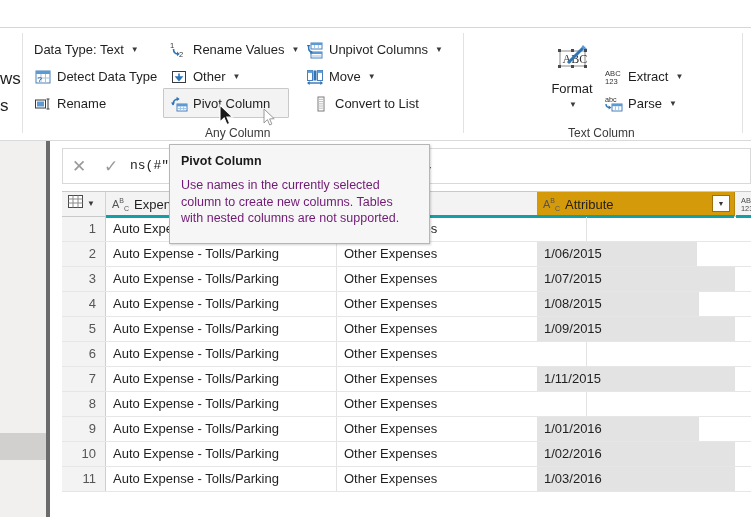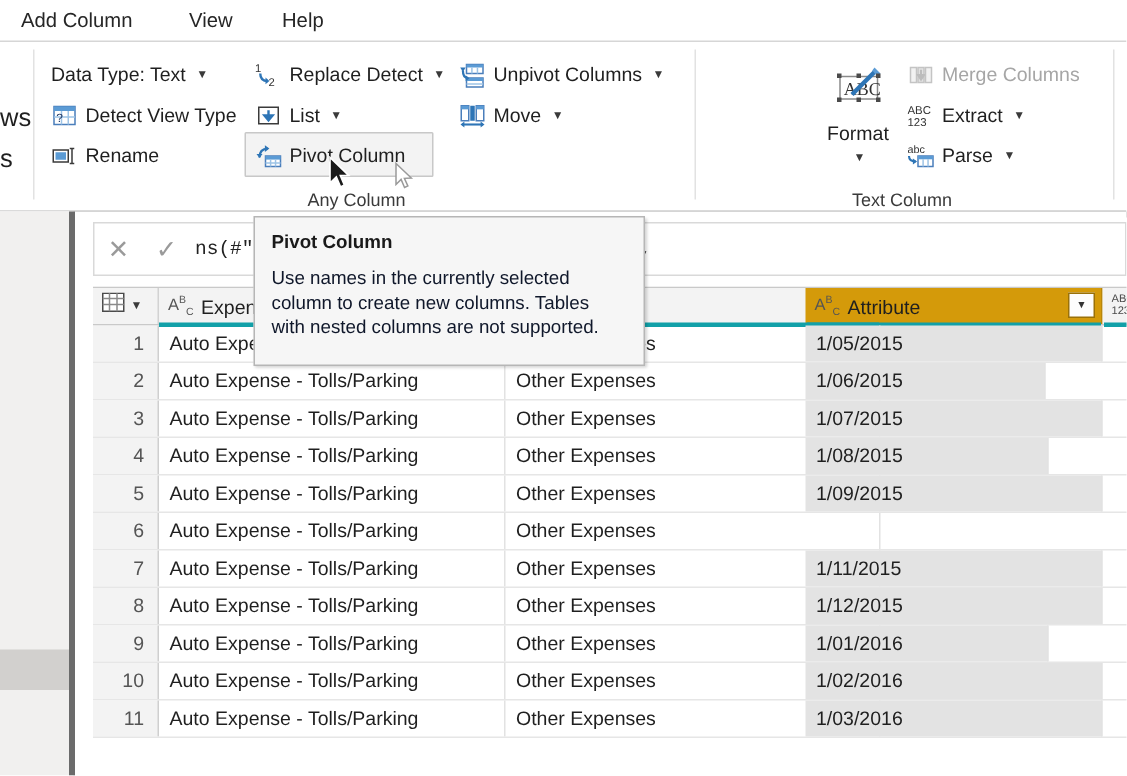--- a/index.html
+++ b/index.html
@@ -93,42 +93,37 @@
         border-right:1px solid #e2e2e2;}
   .cell.idx{padding:0;text-align:right;padding-right:9px;color:#555;background:#f3f3f3;
             border-right:1px solid #cfcfcf;}
   .cell.selcol{background:#e3e3e3;}
 
   
   .tooltip{position:absolute;left:169px;top:144px;width:261px;height:100px;background:#f6f6f6;
            border:1px solid #b6b6b6;box-shadow:1px 1px 2px rgba(0,0,0,.18);box-sizing:border-box;
            padding:9px 11px 0 11px;}
   .tt-title{font-size:12.5px;font-weight:bold;color:#1a1a1a;margin-bottom:9px;}
-  .tt-body{font-size:12.5px;color:#0f172a;line-height:16.5px;}
+  .tt-body{font-size:12.5px;color:#701a75;line-height:16.5px;}
 
   
   .cursor{position:absolute;width:14px;height:20px;}
   .cursor-main{left:219px;top:104px;}
   .cursor-ghost{left:263px;top:108px;}
 
   
   .ribbon-bottom-line{position:absolute;left:0;top:140px;width:751px;height:1px;background:#dadada;}
   .editor-top-band{position:absolute;left:50px;top:141px;width:701px;height:4px;background:#6b6b6b;}
   .editor-left-band{position:absolute;left:46px;top:141px;width:4px;height:376px;background:#6b6b6b;}
 </style>
 </head>
 <body>
 
 <div class="app">
 
-  <div class="tabbar">
-    <div class="tab tab-addcolumn">Add Column</div>
-    <div class="tab tab-view">View</div>
-    <div class="tab tab-help">Help</div>
-  </div>
 
   <div class="ribbon">
 
     <div class="ribbon-sep grp-divider-1"></div>
     <div class="ribbon-sep grp-divider-2"></div>
     <div class="ribbon-sep grp-divider-3"></div>
 
     <div class="clip-left" style="top:41px;">ws</div>
     <div class="clip-left" style="top:68px;">s</div>
 
@@ -141,21 +136,21 @@
       <span class="ico">
         <svg width="18" height="18" viewBox="0 0 18 18">
           <rect x="2" y="3" width="14" height="12" fill="#fff" stroke="#4a7ebb" stroke-width="1"></rect>
           <rect x="2" y="3" width="14" height="3" fill="#5b9bd5"></rect>
           <line x1="7" y1="6" x2="7" y2="15" stroke="#9dc3e6" stroke-width="1"></line>
           <line x1="11.5" y1="6" x2="11.5" y2="15" stroke="#9dc3e6" stroke-width="1"></line>
           <line x1="2" y1="10" x2="16" y2="10" stroke="#9dc3e6" stroke-width="1"></line>
           <text x="3.5" y="13.5" font-size="8" font-family="Liberation Sans" fill="#1f3864">?</text>
         </svg>
       </span>
-      <span>Detect View Type</span>
+      <span>Detect Data Type</span>
     </div>
 
     <div class="ritem" style="left:30px;top:64px;">
       <span class="ico">
         <svg width="18" height="18" viewBox="0 0 18 18">
           <rect x="1.5" y="5" width="10" height="8" fill="#fff" stroke="#3a3a3a" stroke-width="1"></rect>
           <rect x="3" y="6.5" width="7" height="5" fill="#5b9bd5"></rect>
           <line x1="14" y1="4" x2="14" y2="14" stroke="#3a3a3a" stroke-width="1"></line>
           <line x1="12.5" y1="4" x2="15.5" y2="4" stroke="#3a3a3a" stroke-width="1"></line>
           <line x1="12.5" y1="14" x2="15.5" y2="14" stroke="#3a3a3a" stroke-width="1"></line>
@@ -166,32 +161,32 @@
 
     <div class="ritem" style="left:166px;top:10px;">
       <span class="ico">
         <svg width="18" height="18" viewBox="0 0 18 18">
           <text x="0" y="7" font-size="7.5" font-family="Liberation Sans" fill="#333">1</text>
           <text x="9" y="16" font-size="7.5" font-family="Liberation Sans" fill="#333">2</text>
           <path d="M3.5 8 Q3.5 13 8.5 13" stroke="#2e75b6" stroke-width="1.6" fill="none"></path>
           <path d="M7 10.6 L9.6 13 L7 15.2 Z" fill="#2e75b6"></path>
         </svg>
       </span>
-      <span>Replace Detect</span>
+      <span>Rename Values</span>
       <span class="caret">▼</span>
     </div>
 
     <div class="ritem" style="left:166px;top:37px;">
       <span class="ico">
         <svg width="18" height="18" viewBox="0 0 18 18">
           <rect x="2.5" y="3.5" width="13" height="11" fill="#fff" stroke="#3a3a3a" stroke-width="1"></rect>
           <path d="M9 5.5 L9 10 M6.3 9 L9 12.2 L11.7 9 Z" stroke="#2e75b6" stroke-width="1.6" fill="#2e75b6"></path>
         </svg>
       </span>
-      <span>List</span>
+      <span>Other</span>
       <span class="caret">▼</span>
     </div>
 
     <div class="btn-frame" style="left:163px;top:60px;width:124px;height:28px;"></div>
     <div class="ritem" style="left:166px;top:64px;">
       <span class="ico">
         <svg width="18" height="18" viewBox="0 0 18 18">
           <rect x="7" y="9" width="10" height="7" fill="#fff" stroke="#4a7ebb" stroke-width="1"></rect>
           <rect x="7" y="9" width="10" height="2.4" fill="#5b9bd5"></rect>
           <line x1="10.4" y1="11.4" x2="10.4" y2="16" stroke="#9dc3e6"></line>
@@ -234,20 +229,33 @@
           <rect x="11.5" y="2.5" width="5" height="2.4" fill="#5b9bd5"></rect>
           <line x1="2" y1="15" x2="16" y2="15" stroke="#2e75b6" stroke-width="1.4"></line>
           <path d="M3.6 13 L1 15 L3.6 17 Z" fill="#2e75b6"></path>
           <path d="M14.4 13 L17 15 L14.4 17 Z" fill="#2e75b6"></path>
         </svg>
       </span>
       <span>Move</span>
       <span class="caret">▼</span>
     </div>
 
+    <div class="ritem" style="left:308px;top:64px;">
+      <span class="ico">
+        <svg width="18" height="18" viewBox="0 0 18 18">
+          <rect x="6" y="2" width="6" height="14" fill="#fdfdfd" stroke="#7a7a7a" stroke-width="1"></rect>
+          <line x1="6" y1="4.4" x2="12" y2="4.4" stroke="#c0c0c0"></line>
+          <line x1="6" y1="6.6" x2="12" y2="6.6" stroke="#c0c0c0"></line>
+          <line x1="6" y1="8.8" x2="12" y2="8.8" stroke="#c0c0c0"></line>
+          <line x1="6" y1="11" x2="12" y2="11" stroke="#c0c0c0"></line>
+          <line x1="6" y1="13.2" x2="12" y2="13.2" stroke="#c0c0c0"></line>
+        </svg>
+      </span>
+      <span>Convert to List</span>
+    </div>
 
     <div class="grp-label grp-label-any">Any Column</div>
 
 
     <div class="bigbtn" style="left:548px;top:8px;width:48px;">
       <div class="bico">
         <svg width="44" height="36" viewBox="0 0 44 36">
           <rect x="10" y="10" width="25" height="15" fill="#fff" stroke="#8a8a8a"></rect>
           <text x="12.5" y="22" font-size="12" font-family="Liberation Serif" fill="#333">ABC</text>
           <line x1="18" y1="22" x2="34" y2="6" stroke="#2e75b6" stroke-width="3"></line>
@@ -257,31 +265,20 @@
           <rect x="8" y="24" width="3" height="3" fill="#4a4a4a"></rect>
           <rect x="34" y="24" width="3" height="3" fill="#4a4a4a"></rect>
           <rect x="21" y="8" width="3" height="3" fill="#4a4a4a"></rect>
           <rect x="21" y="24" width="3" height="3" fill="#4a4a4a"></rect>
         </svg>
       </div>
       <div class="blbl">Format</div>
       <div class="blbl"><span class="caret">▼</span></div>
     </div>
 
-    <div class="ritem disabled" style="left:601px;top:10px;">
-      <span class="ico">
-        <svg width="18" height="18" viewBox="0 0 18 18">
-          <rect x="2" y="4" width="4" height="10" fill="#f2f2f2" stroke="#c4c4c4"></rect>
-          <rect x="7" y="4" width="4" height="10" fill="#e2e2e2" stroke="#c4c4c4"></rect>
-          <path d="M9 5.5 L9 10 M7 9 L9 12 L11 9 Z" stroke="#bdbdbd" stroke-width="1.4" fill="#bdbdbd"></path>
-          <rect x="12" y="4" width="4" height="10" fill="#f2f2f2" stroke="#c4c4c4"></rect>
-        </svg>
-      </span>
-      <span>Merge Columns</span>
-    </div>
 
     <div class="ritem" style="left:601px;top:37px;">
       <span class="ico">
         <svg width="18" height="18" viewBox="0 0 18 18">
           <text x="0" y="8" font-size="7.6" font-family="Liberation Sans" fill="#333">ABC</text>
           <text x="0" y="16" font-size="7.6" font-family="Liberation Sans" fill="#333">123</text>
         </svg>
       </span>
       <span>Extract</span>
       <span class="caret">▼</span>
@@ -370,21 +367,20 @@
       <div class="teal" style="left:44px;top:24px;width:230px;"></div>
       <div class="teal" style="left:276px;top:24px;width:248px;"></div>
       <div class="teal" style="left:476px;top:24px;width:196px;"></div>
       <div class="teal" style="left:674px;top:24px;width:65px;"></div>
 
       <div class="rowsbox" id="rowsbox">
           <div class="row">
             <div class="cell idx" style="left: 0px; width: 44px;">1</div>
             <div class="cell " style="left: 44px; width: 231px;">Auto Expense - Tolls/Parking</div>
             <div class="cell " style="left: 275px; width: 250px;">Other Expenses</div>
-            <div class="cell selcol" style="left: 475px; width: 198px;">1/05/2015</div>
             <div class="cell " style="left: 673px; width: 66px;"></div>
             <div class="rowsep" style="width: 739px;"></div>
           </div>
           <div class="row">
             <div class="cell idx" style="left: 0px; width: 44px;">2</div>
             <div class="cell " style="left: 44px; width: 231px;">Auto Expense - Tolls/Parking</div>
             <div class="cell " style="left: 275px; width: 250px;">Other Expenses</div>
             <div class="cell selcol" style="left: 475px; width: 160px;">1/06/2015</div>
             <div class="cell " style="left: 673px; width: 66px;"></div>
             <div class="rowsep" style="width: 739px;"></div>
@@ -425,21 +421,20 @@
             <div class="cell " style="left: 44px; width: 231px;">Auto Expense - Tolls/Parking</div>
             <div class="cell " style="left: 275px; width: 250px;">Other Expenses</div>
             <div class="cell selcol" style="left: 475px; width: 198px;">1/11/2015</div>
             <div class="cell " style="left: 673px; width: 66px;"></div>
             <div class="rowsep" style="width: 739px;"></div>
           </div>
           <div class="row">
             <div class="cell idx" style="left: 0px; width: 44px;">8</div>
             <div class="cell " style="left: 44px; width: 231px;">Auto Expense - Tolls/Parking</div>
             <div class="cell " style="left: 275px; width: 250px;">Other Expenses</div>
-            <div class="cell selcol" style="left: 475px; width: 198px;">1/12/2015</div>
             <div class="cell " style="left: 673px; width: 66px;"></div>
             <div class="rowsep" style="width: 739px;"></div>
           </div>
           <div class="row">
             <div class="cell idx" style="left: 0px; width: 44px;">9</div>
             <div class="cell " style="left: 44px; width: 231px;">Auto Expense - Tolls/Parking</div>
             <div class="cell " style="left: 275px; width: 250px;">Other Expenses</div>
             <div class="cell selcol" style="left: 475px; width: 162px;">1/01/2016</div>
             <div class="cell " style="left: 673px; width: 66px;"></div>
             <div class="rowsep" style="width: 739px;"></div>

